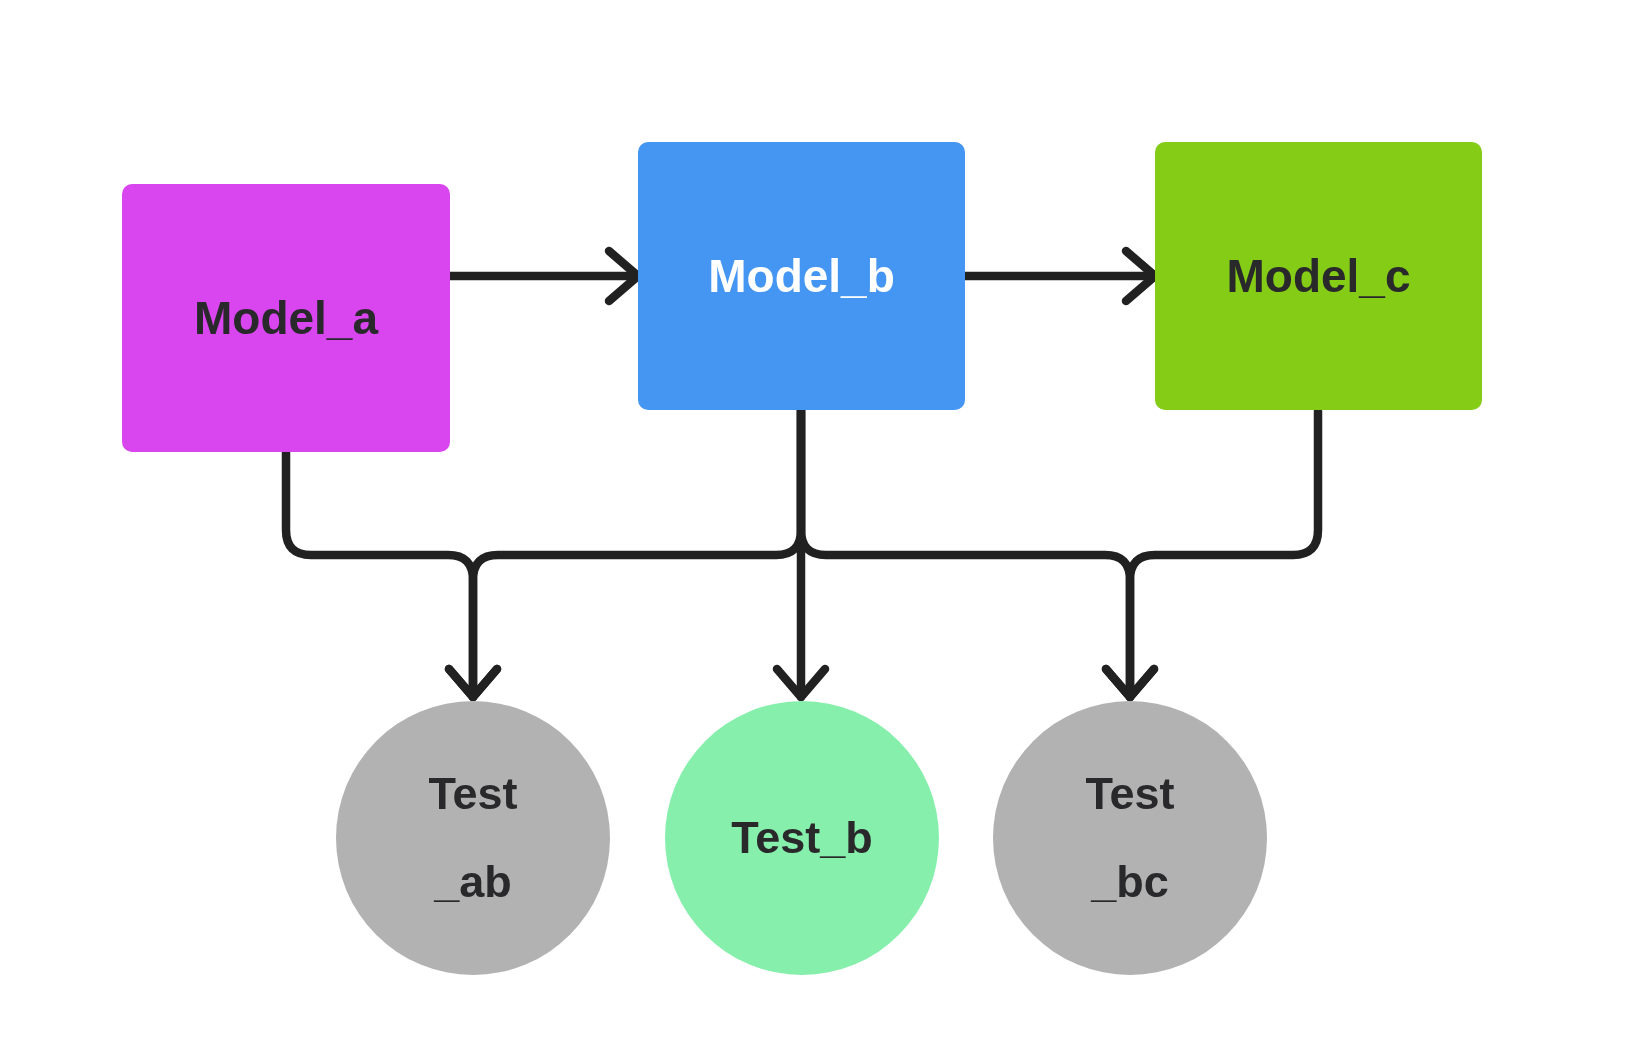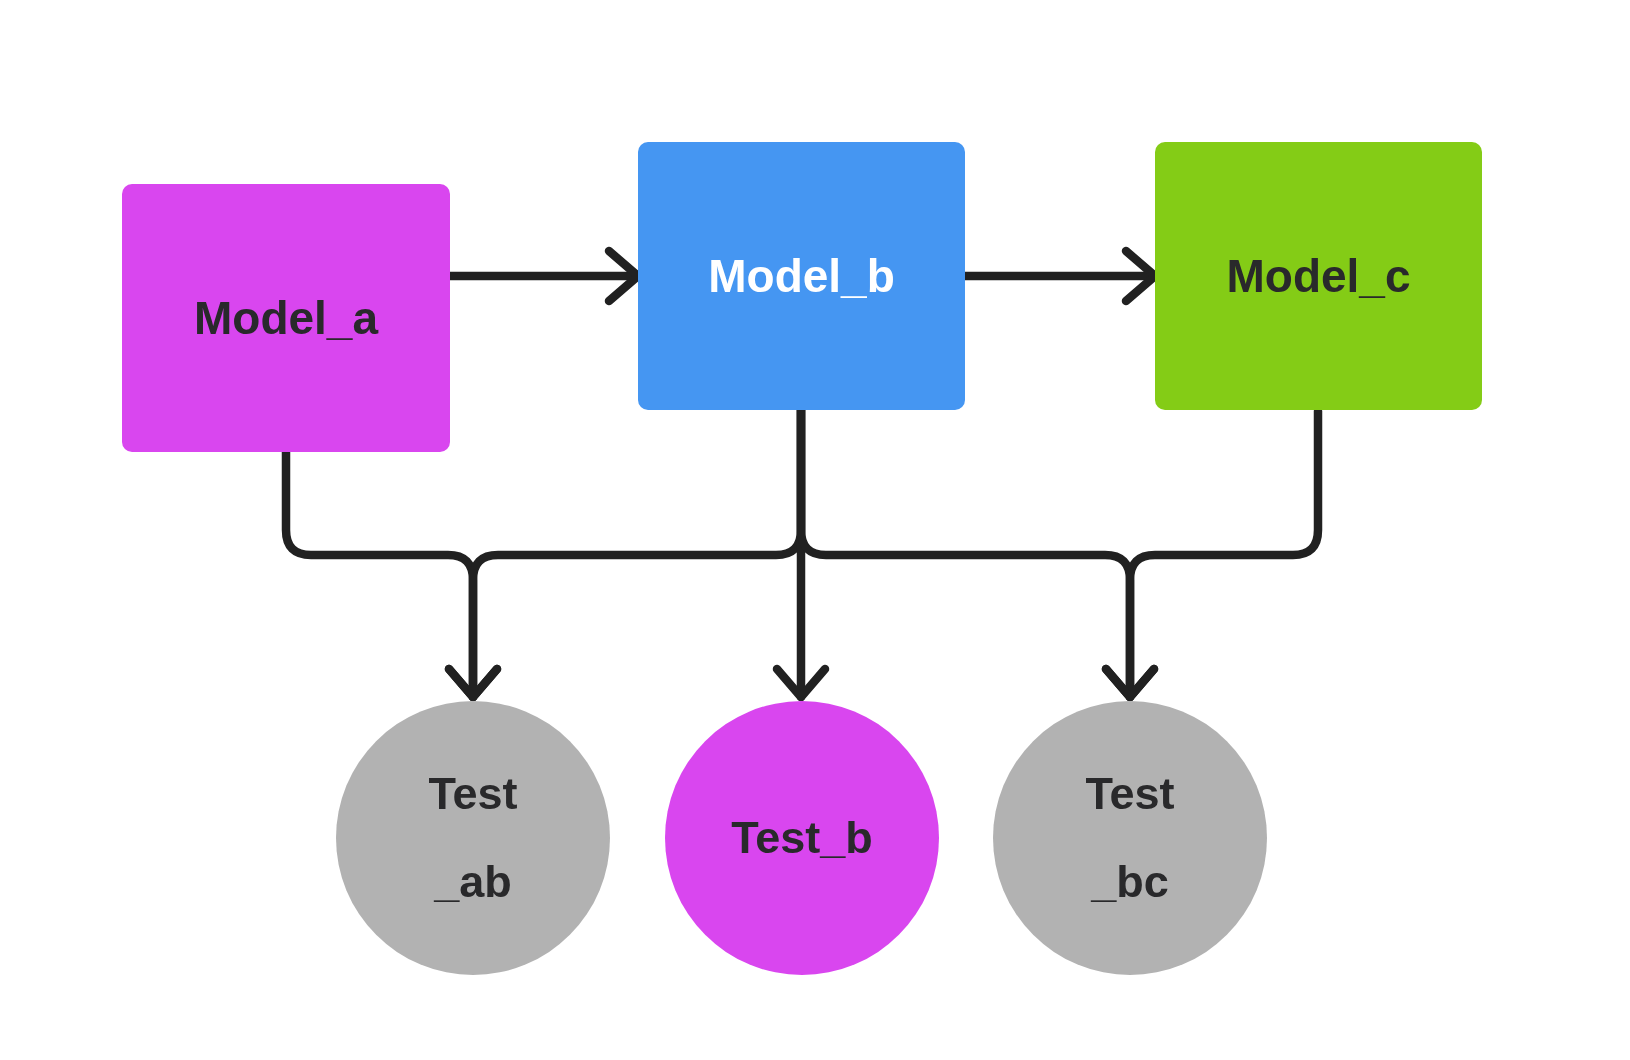--- a/index.html
+++ b/index.html
@@ -82,21 +82,21 @@
 
   <div class="node box" style="left: 1155px; top: 142px; width: 327px; height: 268px; background: #84cc16; color: rgb(41, 41, 43);">
     <span class="label">Model_c</span>
   </div>
 
   <div class="node circle" style="left: 336px; top: 701px; height: 274px; width: 274px; border-radius: 50%; background: rgb(178, 178, 178); color: rgb(41, 41, 43);">
     <span class="label">Test</span>
     <span class="label">_ab</span>
   </div>
 
-  <div class="node circle" style="left: 665px; top: 701px; height: 274px; width: 274px; border-radius: 50%; background: #d946ef; color: rgb(41, 41, 43);">
+  <div class="node circle" style="left: 665px; top: 701px; height: 274px; width: 274px; border-radius: 50%; background: #86efac; color: rgb(41, 41, 43);">
     <span class="label">Test_b</span>
   </div>
 
   <div class="node circle" style="left: 993px; top: 701px; height: 274px; width: 274px; border-radius: 50%; background: rgb(178, 178, 178); color: rgb(41, 41, 43);">
     <span class="label">Test</span>
     <span class="label">_bc</span>
   </div>
 
 </div>
 

